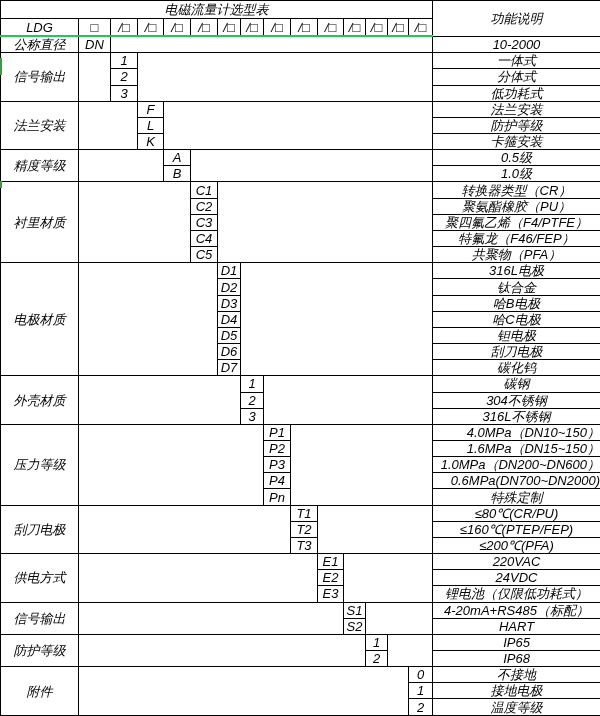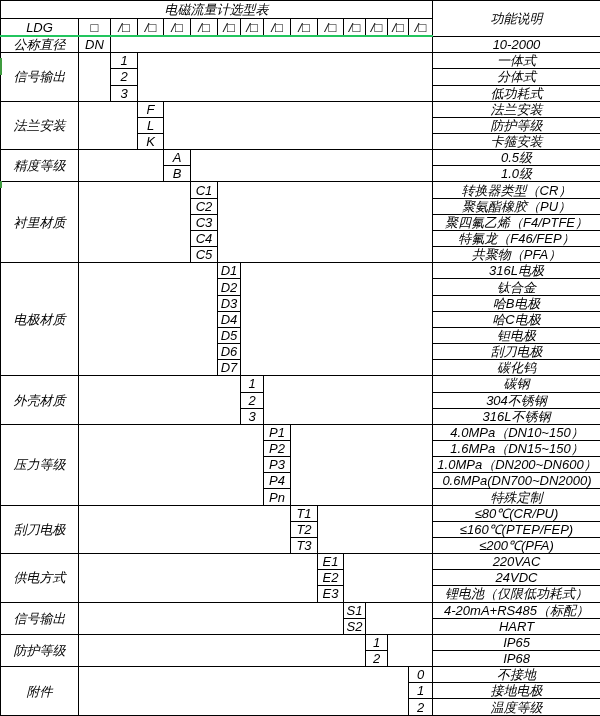--- a/index.html
+++ b/index.html
@@ -9,21 +9,21 @@
     font-size:13px;line-height:1.0;overflow:hidden;white-space:nowrap;}
   td.title{font-size:15px;height:17px;}
   td.fnhead{font-size:15px;}
   tr.ldgrow td{border-bottom:2px solid #22c55e;height:16px;}
   td.ldg{text-align:left;padding-left:12px;}
   td.code{font-size:12.5px;}
   td.slot{font-size:12.5px;}
   td.label{font-size:13.5px;}
   td.leftal{text-align:left;padding-left:2px;}
   td.val{font-size:13px;}
-  td.val.leftal{text-align:center;padding-left:1px;}
+  td.val.leftal{text-align:right;padding-left:1px;}
   .green-mark{position:absolute;left:0;width:2px;background:#3f9b3f;}
   .gm1{top:58px;height:17px;}
   .gm2{top:181px;height:7px;}
 </style>
 </head>
 <body>
 
 <div id="stage">
   <table class="sel">
     <colgroup>

